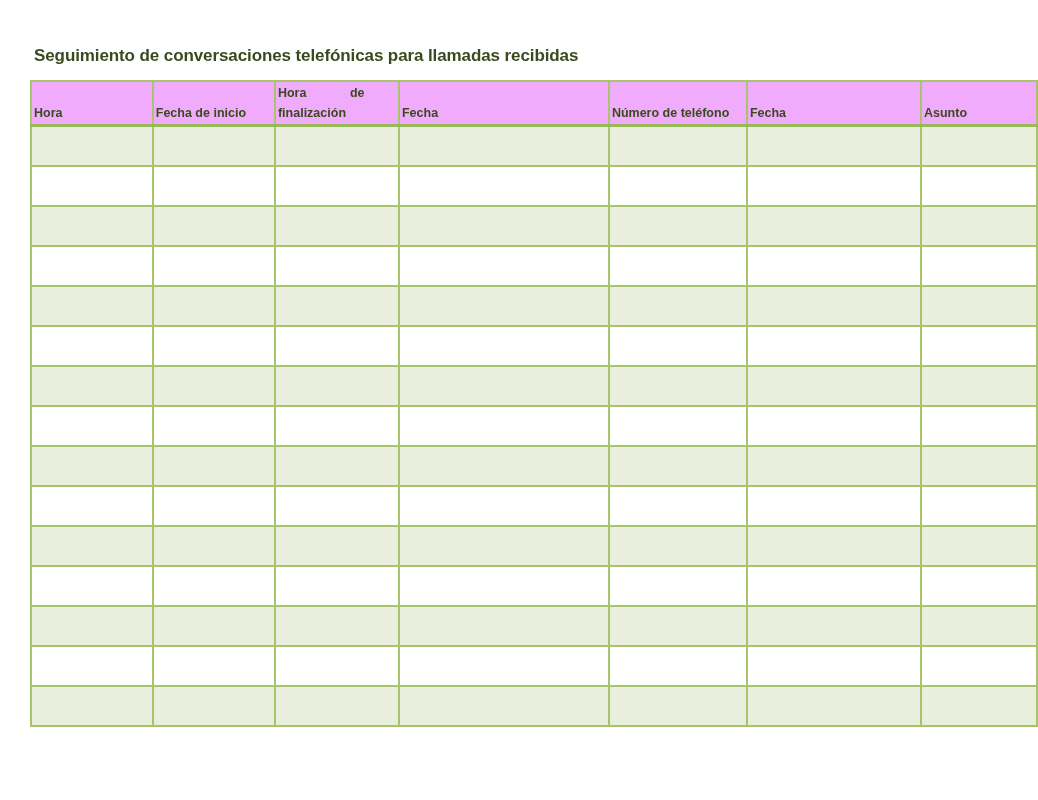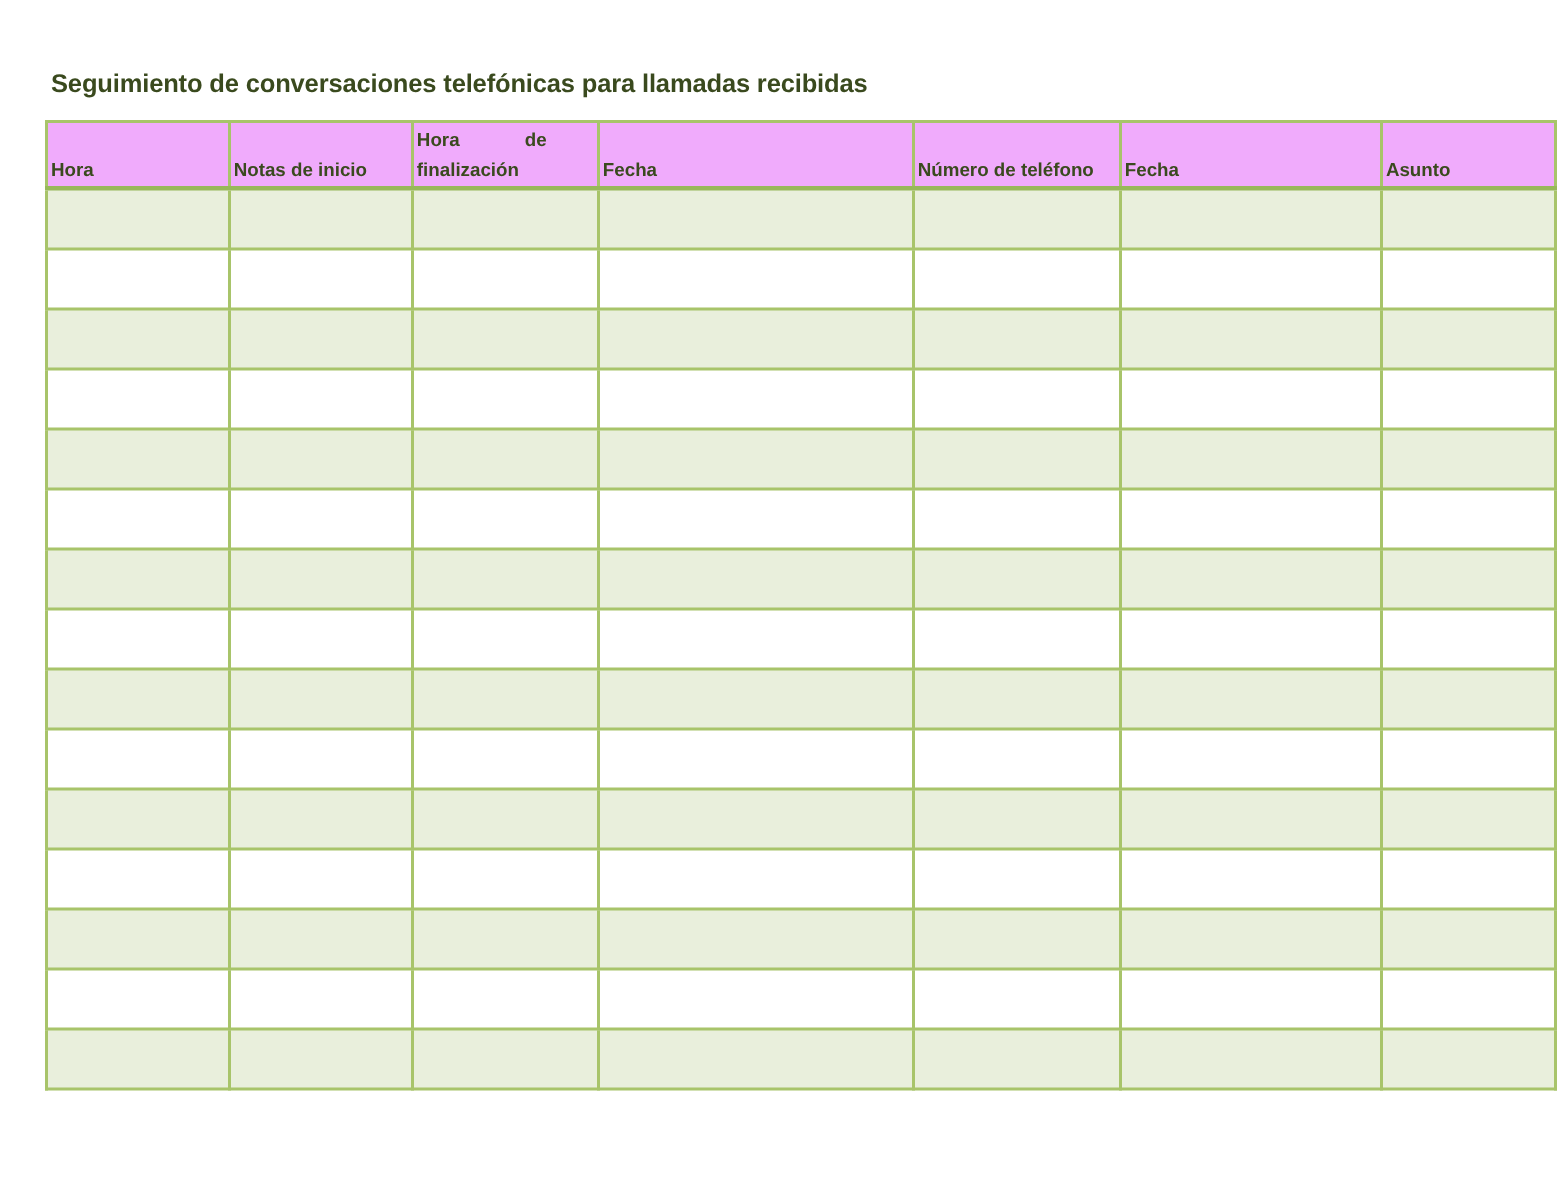--- a/index.html
+++ b/index.html
@@ -29,21 +29,21 @@
         <col style="width: 127px;">
         <col style="width: 127px;">
         <col style="width: 220px;">
         <col style="width: 143px;">
         <col style="width: 182px;">
         <col style="width: 120px;">
       </colgroup>
     <thead>
       <tr>
         <th>Hora</th>
-        <th>Notas de inicio</th>
+        <th>Fecha de inicio</th>
         <th style="white-space: normal; word-spacing: 40px;">Hora de finalización</th>
         <th>Fecha</th>
         <th>Número de teléfono</th>
         <th>Fecha</th>
         <th>Asunto</th>
       </tr>
     </thead>
     <tbody id="body">
         <tr class="band">
           <td></td>

